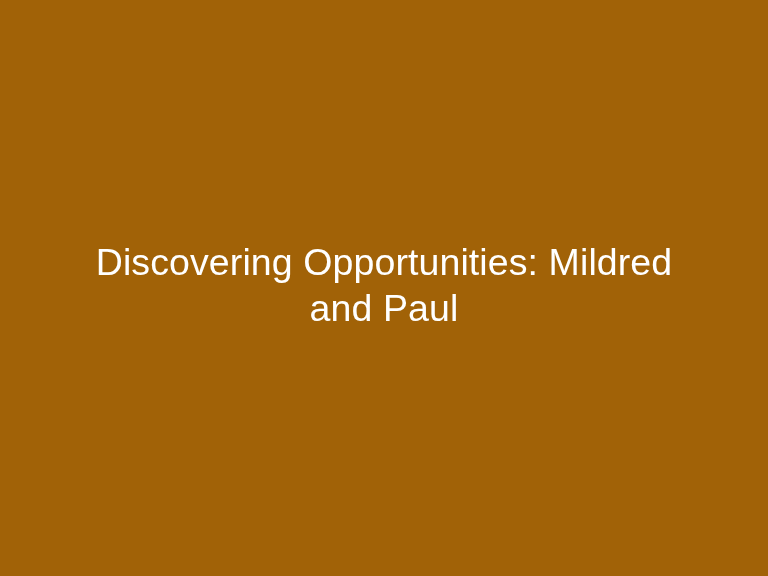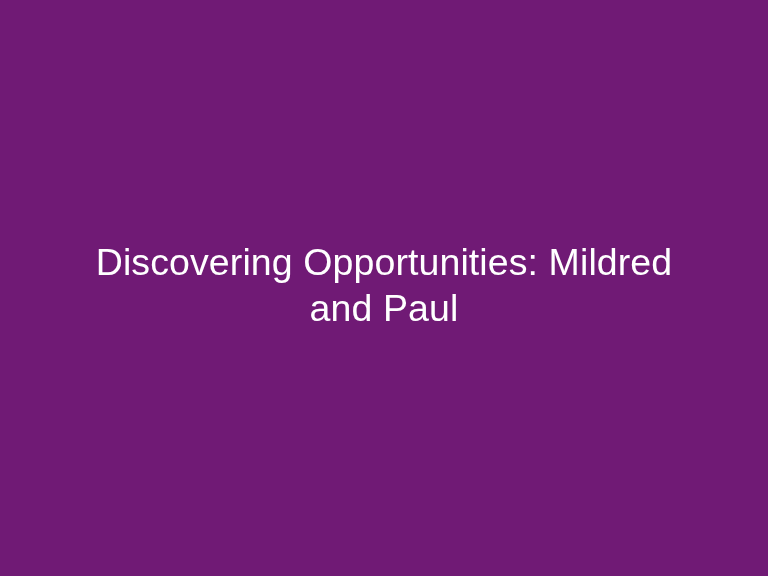--- a/index.html
+++ b/index.html
@@ -44,19 +44,19 @@
     letter-spacing: 0.1px;
     color: #ffffff;
     text-align: center;
     white-space: normal;
     word-wrap: break-word;
   }
 </style>
 </head>
 <body>
 
-<div class="placeholder-card" style="background-color: #701a75;">
+<div class="placeholder-card" style="background-color: #a16207;">
 
   <div class="title-block">
     <h1 class="card-title" style="color: rgb(255, 255, 255);">Discovering Opportunities: Mildred and Paul</h1>
   </div>
 
 </div>
 
 </body></html>

